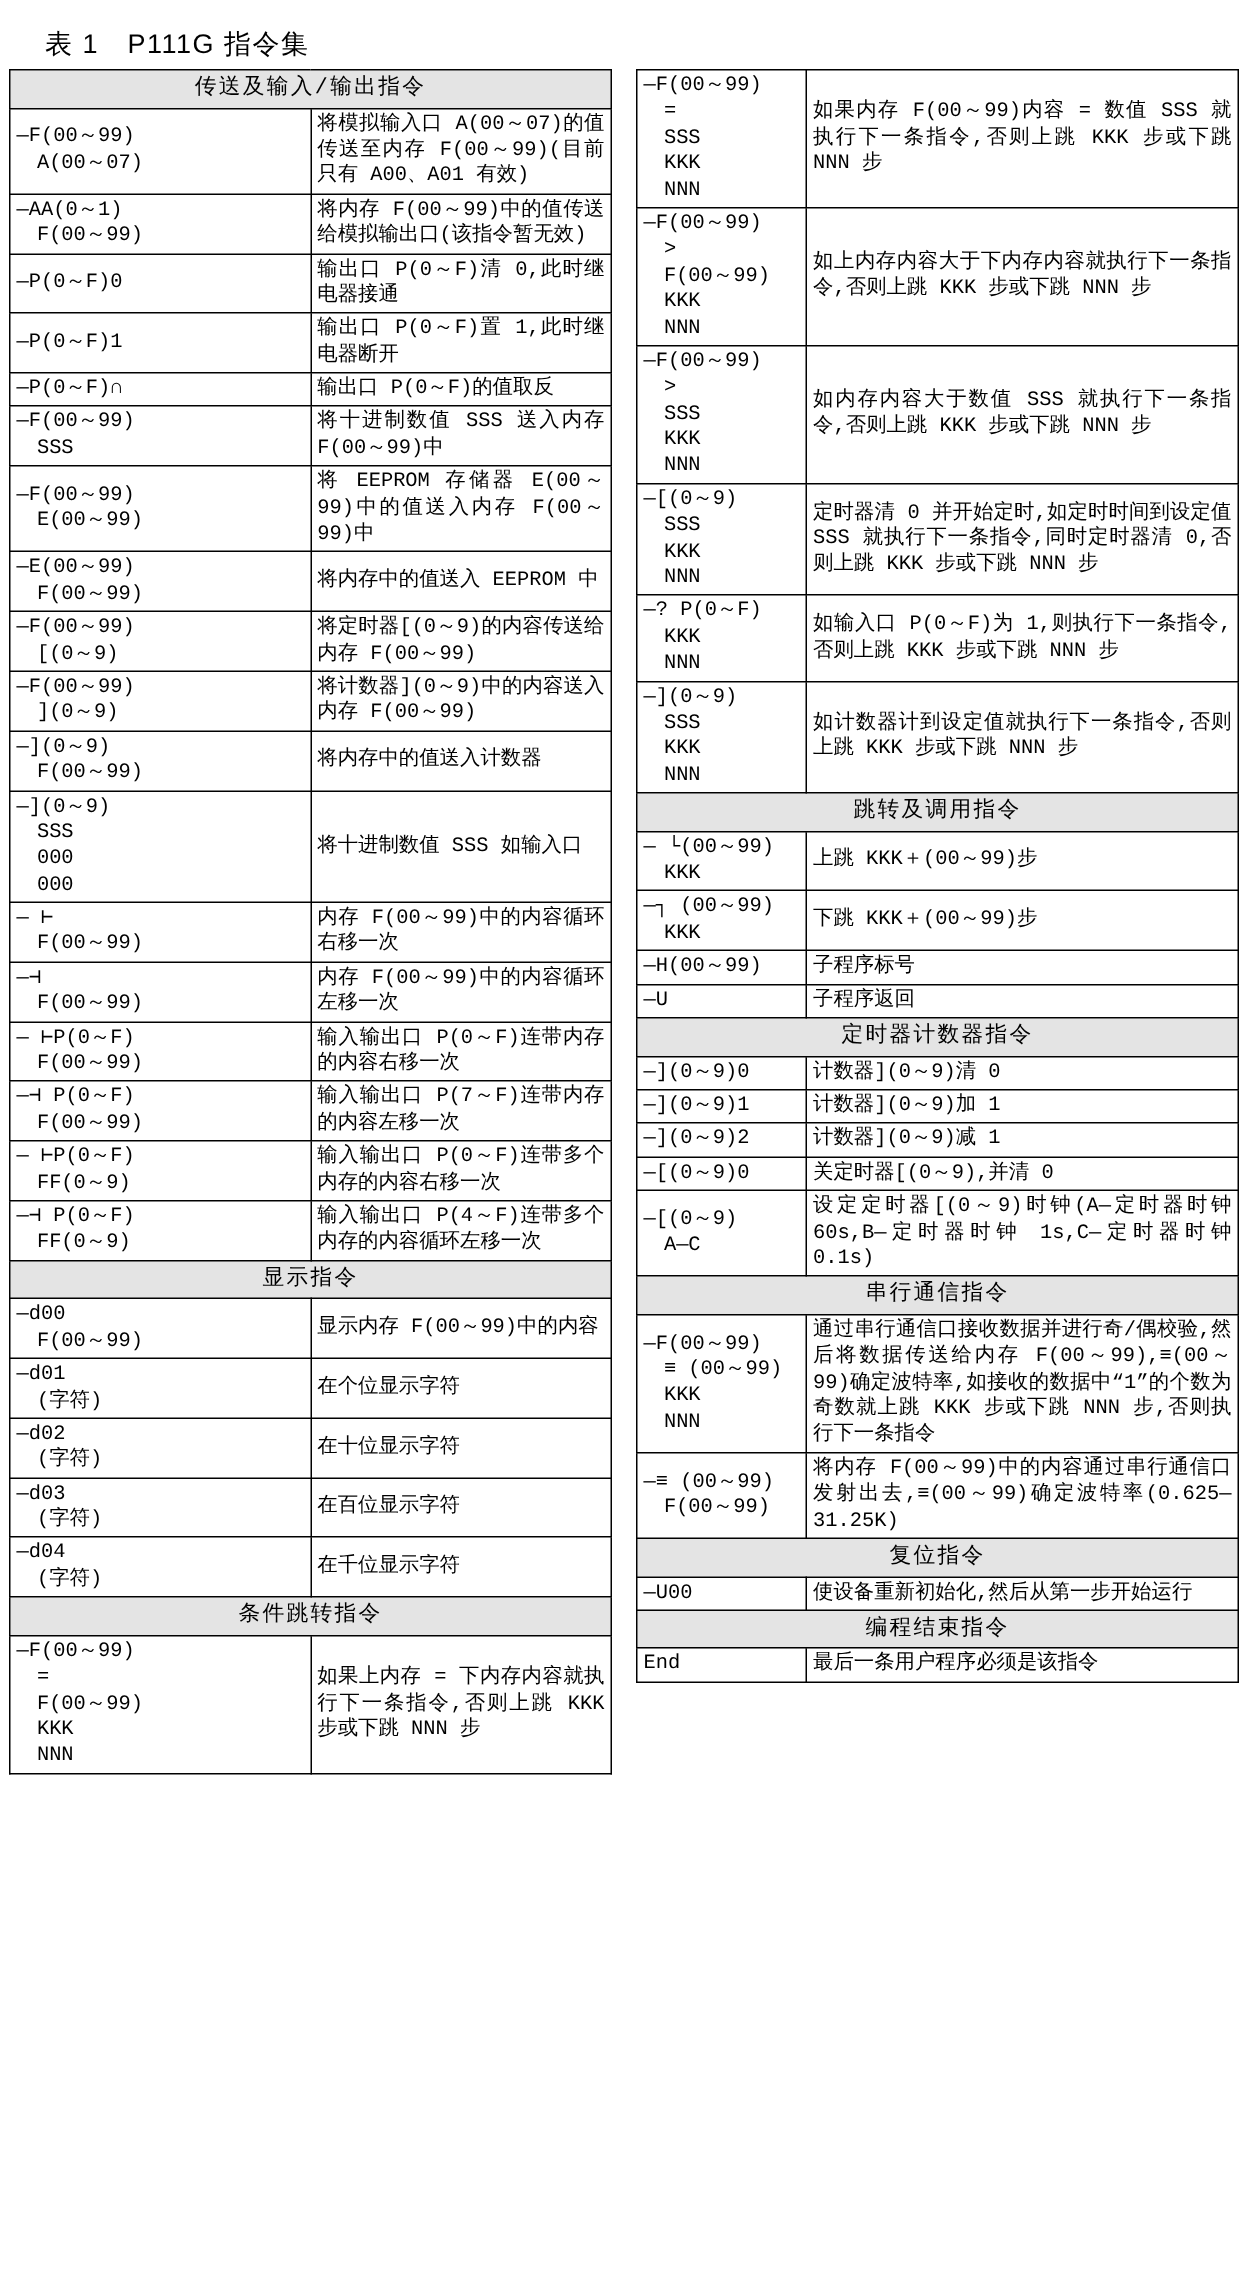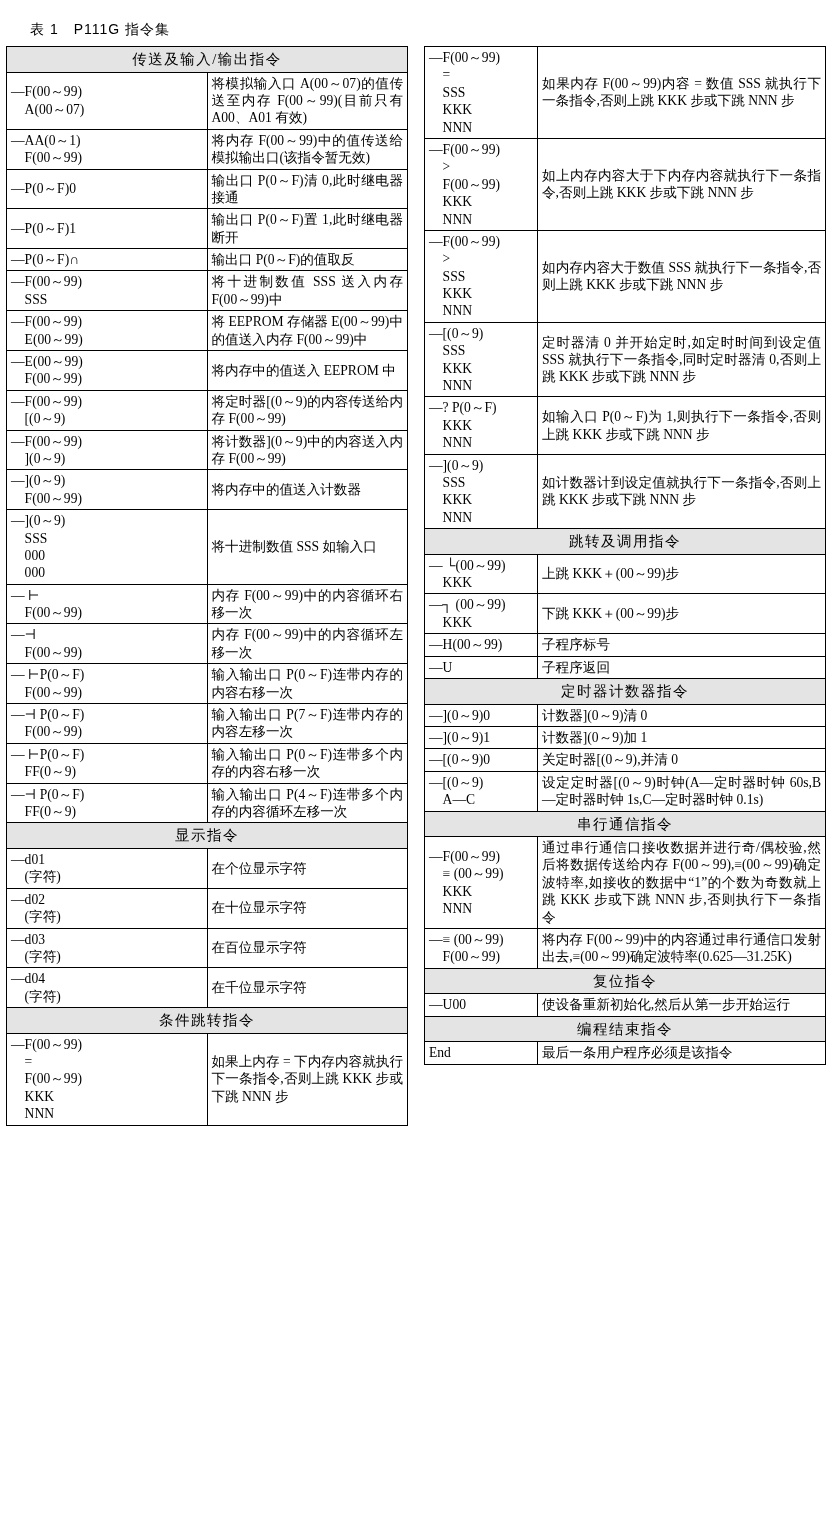--- a/index.html
+++ b/index.html
@@ -9,35 +9,35 @@
   }
   body {
     width: 827px;
     height: 1527px;
     font-family: "Liberation Serif", "DejaVu Serif", serif;
     color: #000;
     position: relative;
     overflow: hidden;
   }
   .page-title {
-    font-size: 14px;
+    font-size: 18px;
     font-family: "Liberation Sans", "DejaVu Sans", sans-serif;
     font-weight: normal;
     margin: 12px 0 0 30px;
     letter-spacing: 1px;
     height: 34px;
     line-height: 34px;
   }
   .columns {
     display: flex;
     align-items: flex-start;
     gap: 16px;
     padding: 0 6px 0 6px;
   }
-  .col { width: 402px; }
+  .col { width: 402px; font-family: Liberation Mono, monospace; }
 
   table.instr {
     width: 402px;
     border-collapse: collapse;
     table-layout: fixed;
     border: 1.6px solid #000;
   }
   table.instr td {
     border: 1px solid #000;
     padding: 2px 4px;
@@ -166,20 +166,25 @@
           </tr>
           <tr>
             <td class="code">—⊣ P(0～F)
 　FF(0～9)</td>
             <td class="desc">输入输出口 P(4～F)连带多个内存的内容循环左移一次</td>
           </tr>
           <tr class="section">
             <td colspan="2">显示指令</td>
           </tr>
           <tr>
+            <td class="code">—d00
+　F(00～99)</td>
+            <td class="desc">显示内存 F(00～99)中的内容</td>
+          </tr>
+          <tr>
             <td class="code">—d01
 　(字符)</td>
             <td class="desc">在个位显示字符</td>
           </tr>
           <tr>
             <td class="code">—d02
 　(字符)</td>
             <td class="desc">在十位显示字符</td>
           </tr>
           <tr>
@@ -279,20 +284,24 @@
           </tr>
           <tr>
             <td class="code">—](0～9)0</td>
             <td class="desc">计数器](0～9)清 0</td>
           </tr>
           <tr>
             <td class="code">—](0～9)1</td>
             <td class="desc">计数器](0～9)加 1</td>
           </tr>
           <tr>
+            <td class="code">—](0～9)2</td>
+            <td class="desc">计数器](0～9)减 1</td>
+          </tr>
+          <tr>
             <td class="code">—[(0～9)0</td>
             <td class="desc">关定时器[(0～9),并清 0</td>
           </tr>
           <tr>
             <td class="code">—[(0～9)
 　A—C</td>
             <td class="desc">设定定时器[(0～9)时钟(A—定时器时钟 60s,B—定时器时钟 1s,C—定时器时钟 0.1s)</td>
           </tr>
           <tr class="section">
             <td colspan="2">串行通信指令</td>

